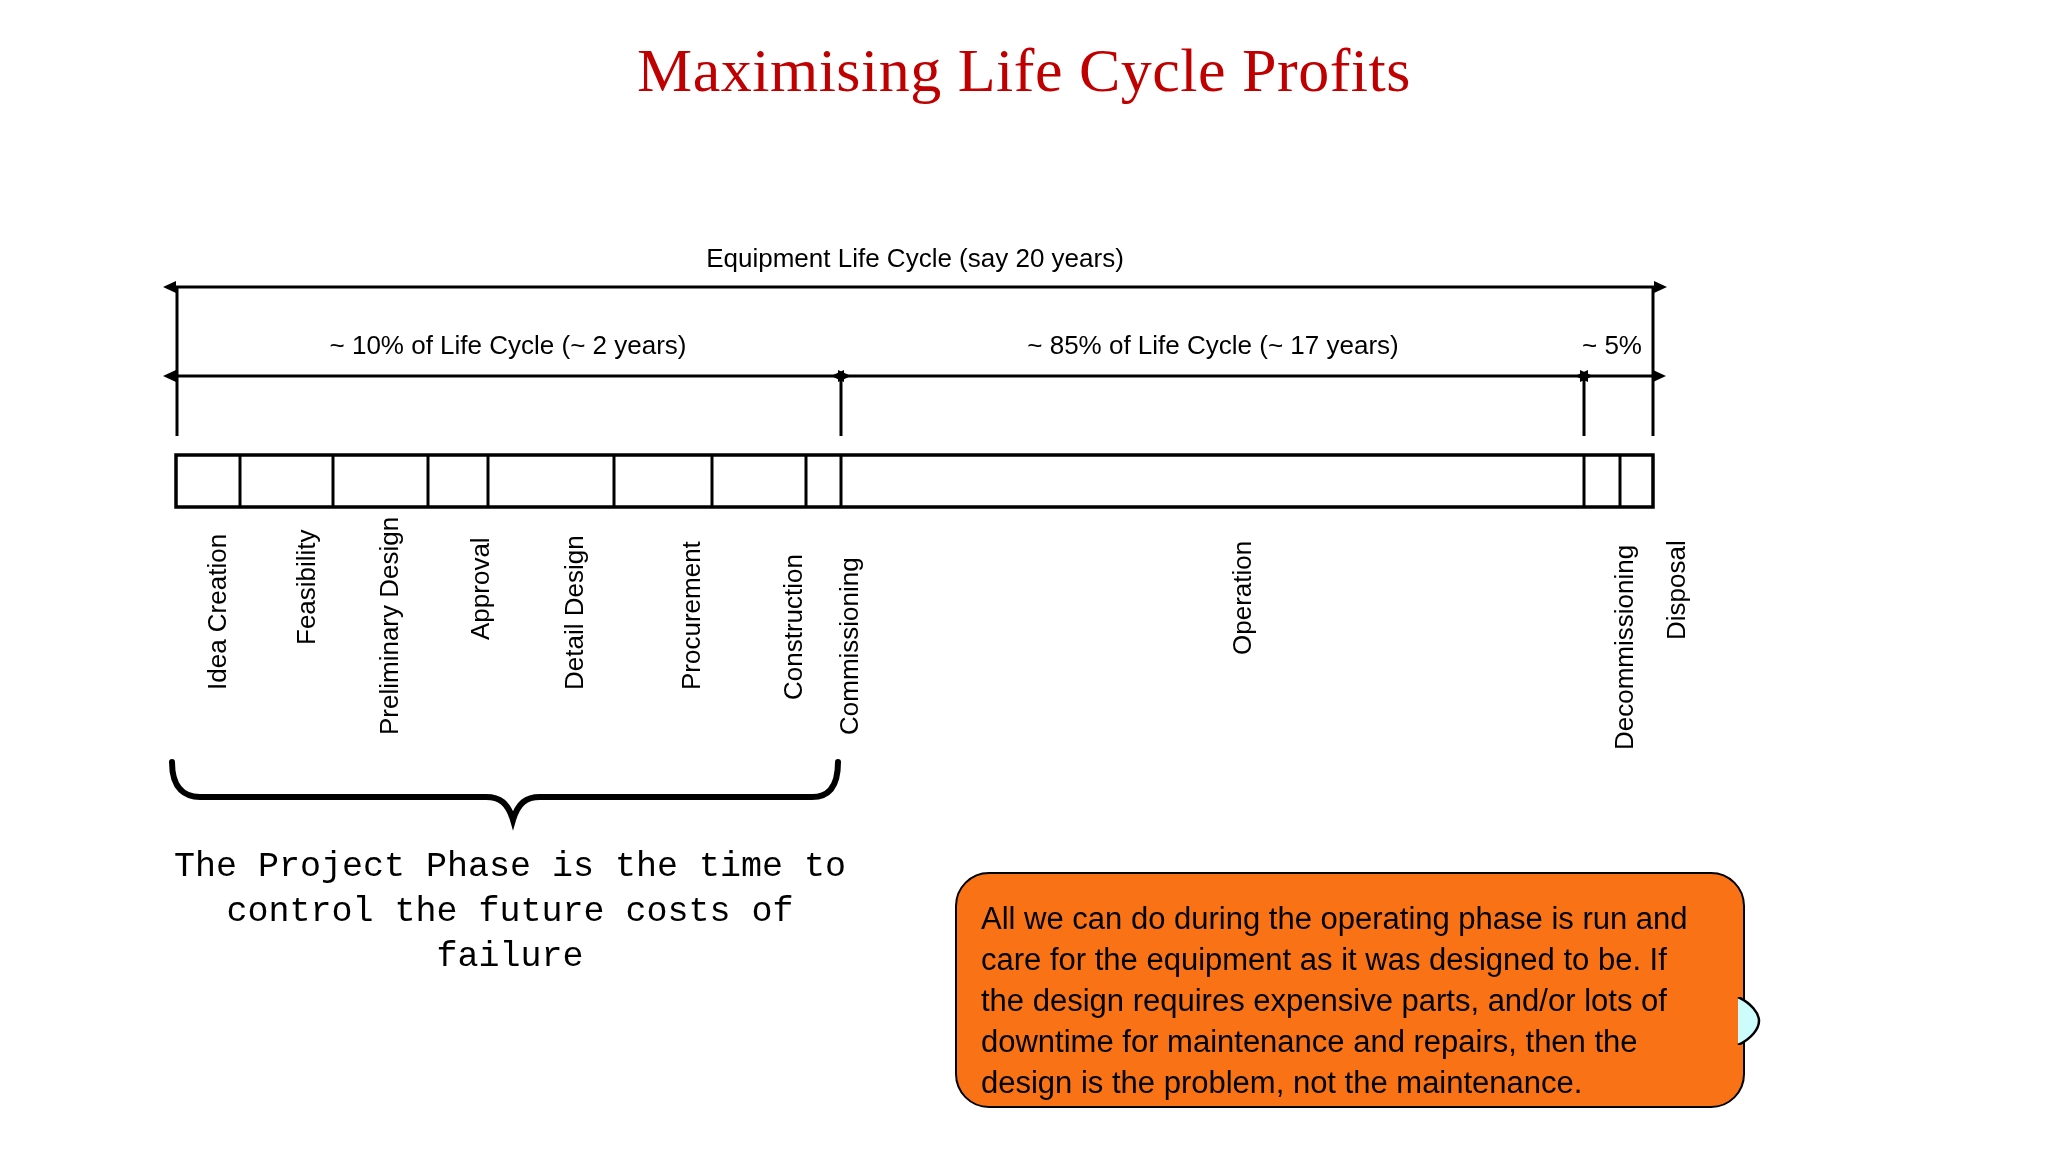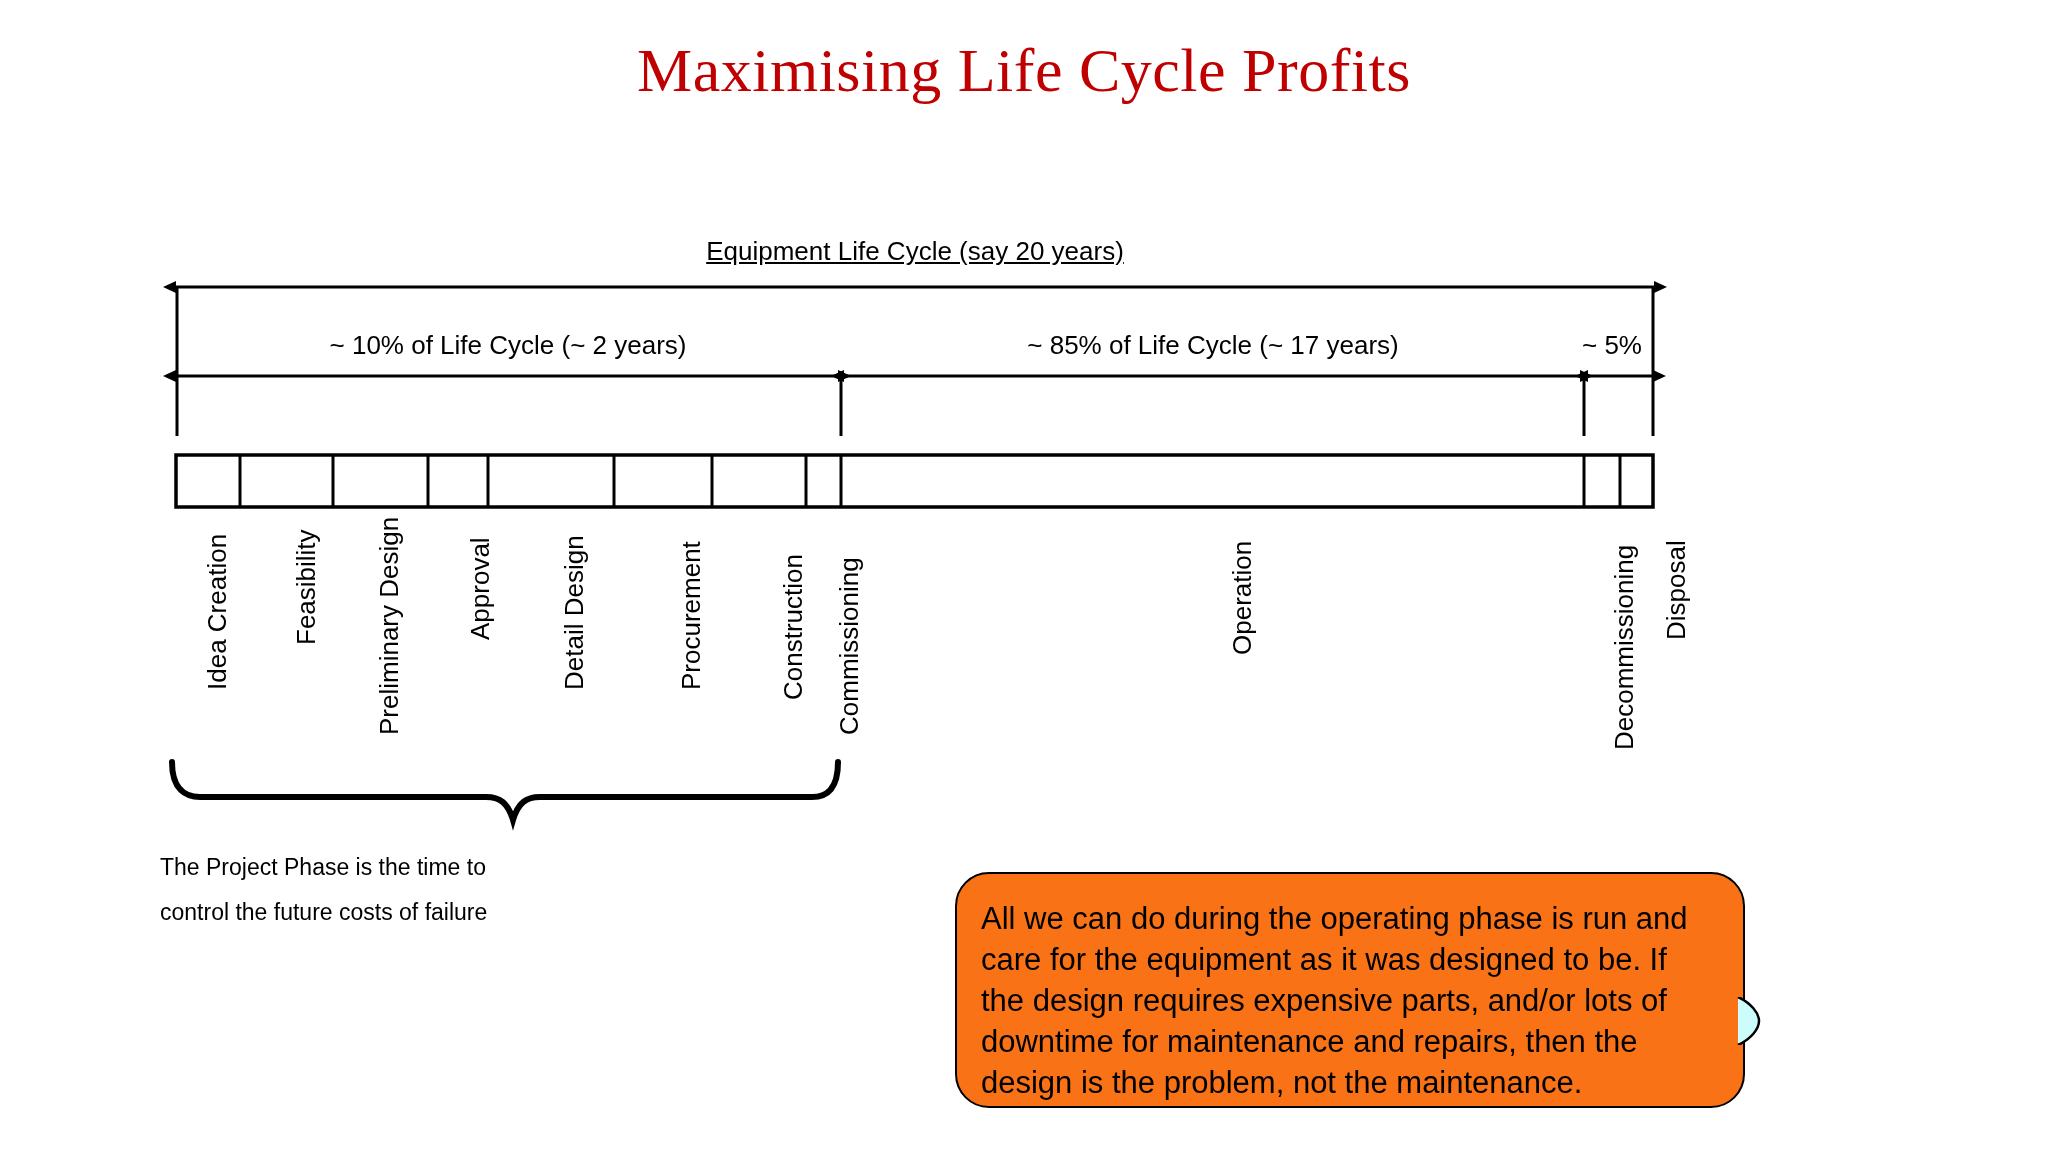--- a/index.html
+++ b/index.html
@@ -26,22 +26,22 @@
   .lbl-center{transform:translateX(-50%);}
 
   .vlabel{
     position:absolute;color:#000;font-size:26px;line-height:28px;
     white-space:nowrap;font-family:"Liberation Sans", sans-serif;
     transform-origin:0 0;
     transform:rotate(-90deg);
   }
 
   .caption{
-    position:absolute;color:#000;font-size:23px;line-height:45px;
-    text-align:left;font-family:Liberation Sans, sans-serif;
+    position:absolute;color:#000;font-size:35px;line-height:45px;
+    text-align:center;font-family:Liberation Mono, monospace;
   }
 
   .callout{
     position:absolute;left:955px;top:872px;width:790px;height:236px;
     background:#CDFCFD;border:2.5px solid #000;border-radius:34px;
     box-sizing:border-box;
     padding:24px 26px 0 24px;
     font-size:31px;line-height:41px;color:#000;
     font-family:"Liberation Sans", sans-serif;
   }
@@ -90,21 +90,21 @@
       <line x1="1584" y1="455" x2="1584" y2="507"></line>
       <line x1="1620" y1="455" x2="1620" y2="507"></line>
     </g>
 
     <path d="M 172,762 C 172,790 186,797 200,797
              L 486,797 C 500,797 508,803 513,820
              C 518,803 526,797 540,797
              L 812,797 C 826,797 838,790 838,762" fill="none" stroke="#000" stroke-width="6" stroke-linecap="round"></path>
   </svg>
 
-  <div class="lbl lbl-center" style="left:915px;top:236px;text-decoration:underline;">Equipment Life Cycle (say 20 years)</div>
+  <div class="lbl lbl-center" style="left:915px;top:243px;">Equipment Life Cycle (say 20 years)</div>
 
   <div class="lbl lbl-center" style="left:508px;top:330px;">~ 10% of Life Cycle (~ 2 years)</div>
 
   <div class="lbl lbl-center" style="left:1213px;top:330px;">~ 85% of Life Cycle (~ 17 years)</div>
 
   <div class="lbl lbl-center" style="left:1612px;top:330px;">~ 5%</div>
 
   <div class="vlabel" style="left:203px;top:690px;">Idea Creation</div>
   <div class="vlabel" style="left:292px;top:645px;">Feasibility</div>
   <div class="vlabel" style="left:375px;top:735px;">Preliminary Design</div>

